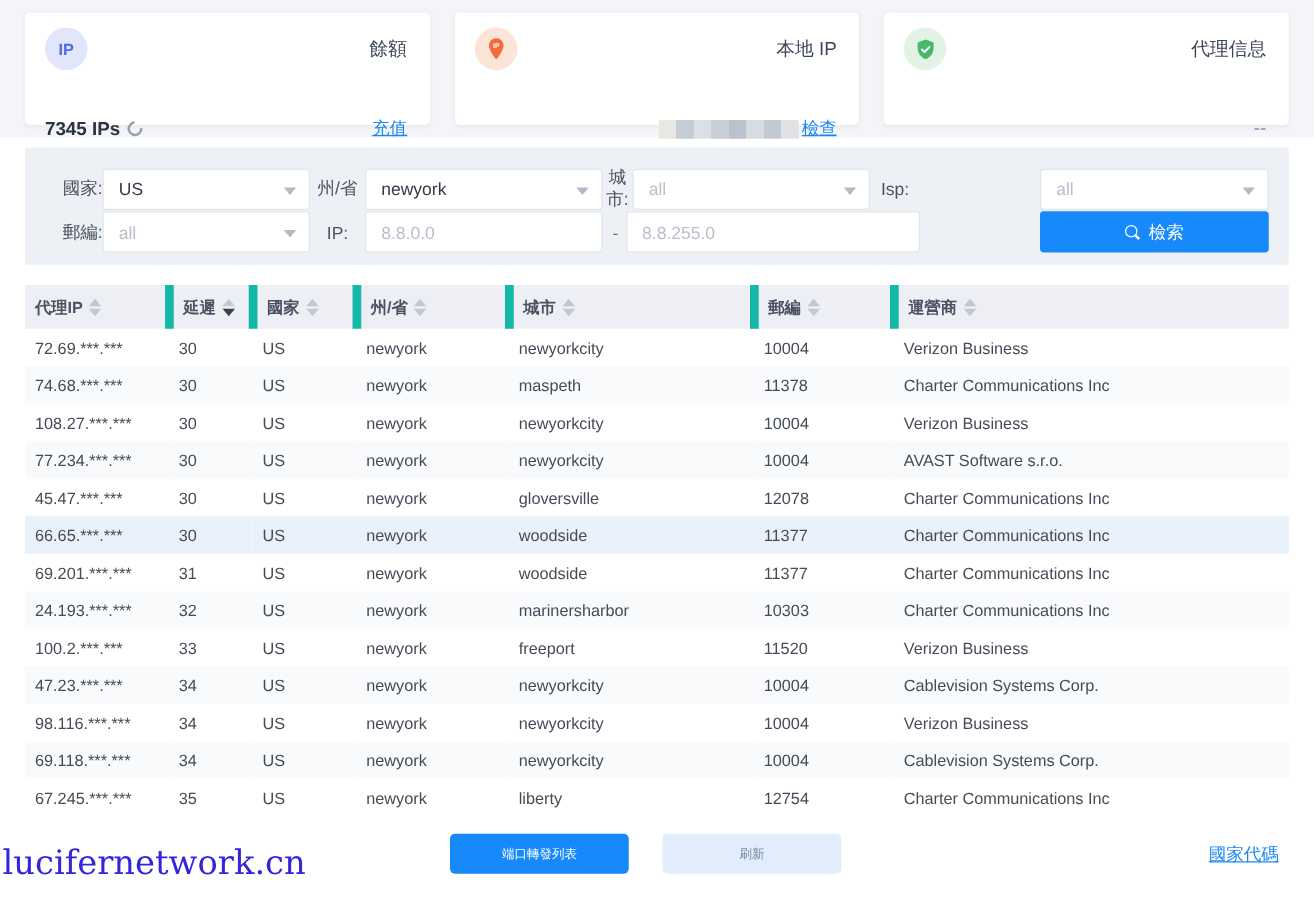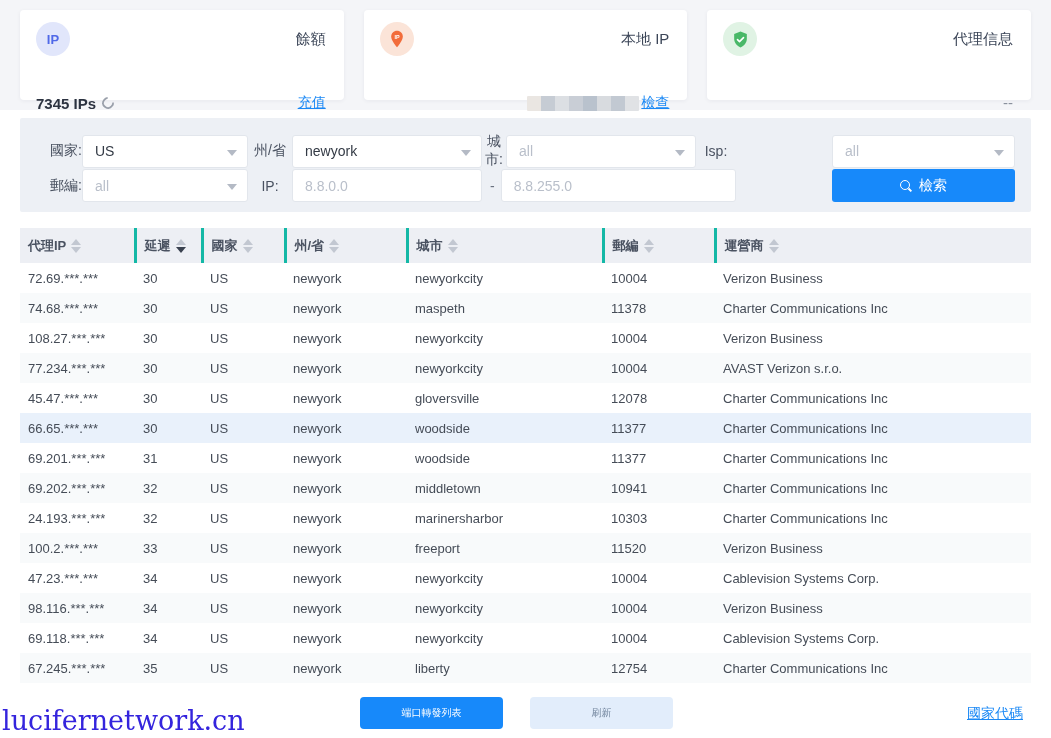--- a/index.html
+++ b/index.html
@@ -47,21 +47,21 @@
   .dash { color:#6a7280; margin:0 6px 0 8px; font-size:14px; }
   .search-btn { margin-left:auto; width:183px; height:33px; background:#1789fa; border:none; border-radius:3px;
                 color:#fff; font-size:14px; display:flex; align-items:center; justify-content:center; gap:8px; cursor:pointer; font-family:inherit; }
   .mag { position:relative; width:11px; height:11px; display:inline-block; }
   .mag::before { content:""; position:absolute; width:8px; height:8px; border:1.6px solid #fff; border-radius:50%; left:0; top:0; }
   .mag::after { content:""; position:absolute; width:4px; height:1.8px; background:#fff; transform:rotate(45deg); right:-1px; bottom:0; }
 
   
   table.proxy { margin:16px 20px 0 20px; width:1011px; border-collapse:collapse; table-layout:fixed; }
   thead th { background:#edeff4; height:35px; font-size:13px; font-weight:bold; color:#4a5261; text-align:left;
-             padding:0 8px; border-right:3px solid #14b8a6; cursor:pointer; white-space:nowrap; }
+             padding:0 8px; border-right:7px solid #14b8a6; cursor:pointer; white-space:nowrap; }
   thead th:last-child { border-right:none; }
   .sorters { display:inline-block; vertical-align:middle; margin-left:5px; }
   .sorters i { display:block; width:0; height:0; border-left:5px solid transparent; border-right:5px solid transparent; }
   .sorters .up { border-bottom:6px solid #c2c7d1; margin-bottom:2px; }
   .sorters .down { border-top:6px solid #c2c7d1; }
   .sorters .down.active { border-top-color:#39414f; }
   tbody td { height:30px; font-size:13px; color:#454c57; padding:0 8px; white-space:nowrap; overflow:hidden; }
   tbody tr { background:#ffffff; cursor:pointer; }
   tbody tr:nth-child(even) { background:#f8fafb; }
   tbody tr.highlight { background:#e9f1fb; }
@@ -215,21 +215,21 @@
         <td>10004</td>
         <td>Verizon Business</td>
       </tr>
       <tr>
         <td>77.234.***.***</td>
         <td>30</td>
         <td>US</td>
         <td>newyork</td>
         <td>newyorkcity</td>
         <td>10004</td>
-        <td>AVAST Verizon s.r.o.</td>
+        <td>AVAST Software s.r.o.</td>
       </tr>
       <tr>
         <td>45.47.***.***</td>
         <td>30</td>
         <td>US</td>
         <td>newyork</td>
         <td>gloversville</td>
         <td>12078</td>
         <td>Charter Communications Inc</td>
       </tr>
@@ -242,29 +242,20 @@
         <td>11377</td>
         <td>Charter Communications Inc</td>
       </tr>
       <tr>
         <td>69.201.***.***</td>
         <td>31</td>
         <td>US</td>
         <td>newyork</td>
         <td>woodside</td>
         <td>11377</td>
-        <td>Charter Communications Inc</td>
-      </tr>
-      <tr>
-        <td>69.202.***.***</td>
-        <td>32</td>
-        <td>US</td>
-        <td>newyork</td>
-        <td>middletown</td>
-        <td>10941</td>
         <td>Charter Communications Inc</td>
       </tr>
       <tr>
         <td>24.193.***.***</td>
         <td>32</td>
         <td>US</td>
         <td>newyork</td>
         <td>marinersharbor</td>
         <td>10303</td>
         <td>Charter Communications Inc</td>

